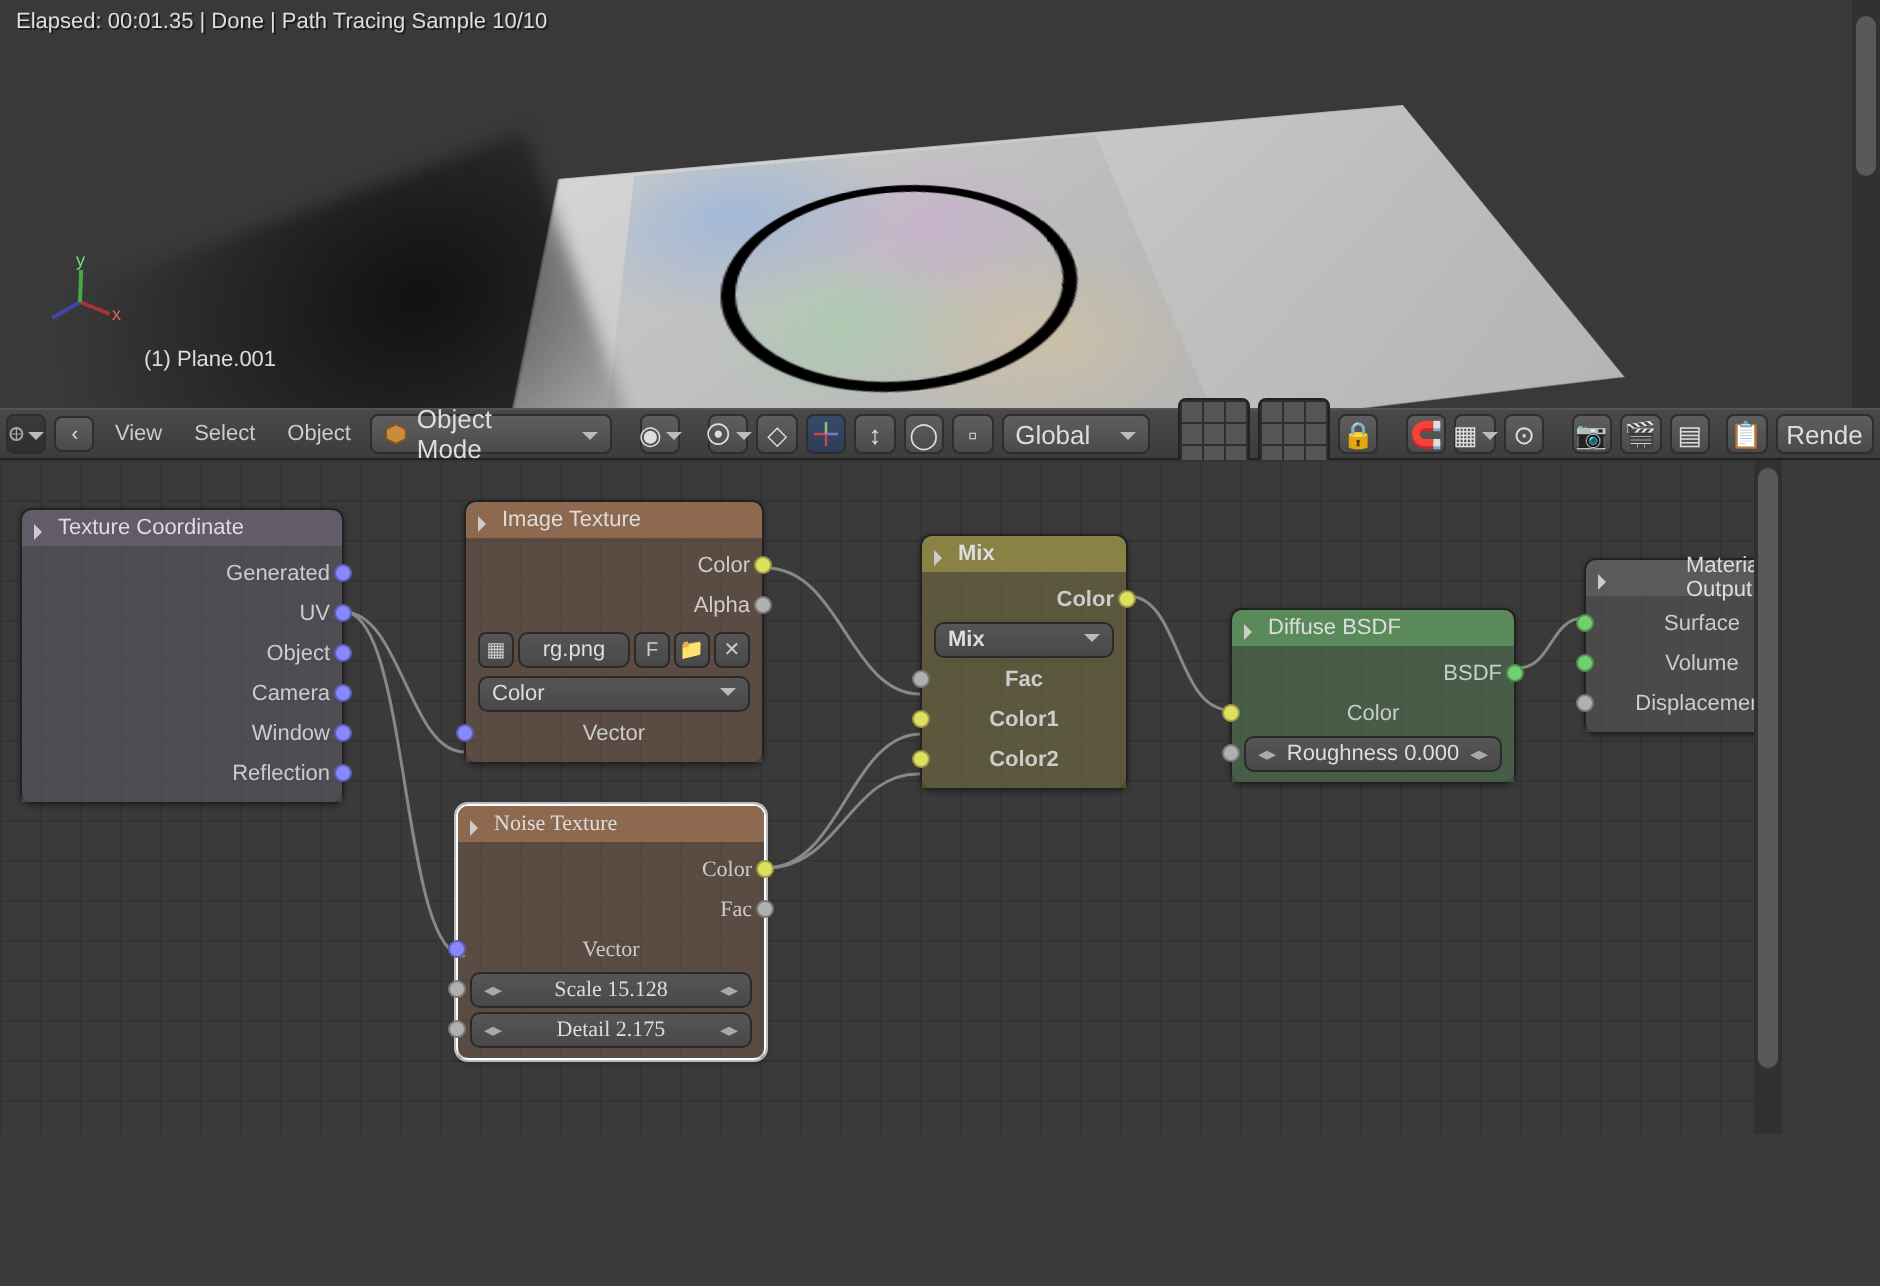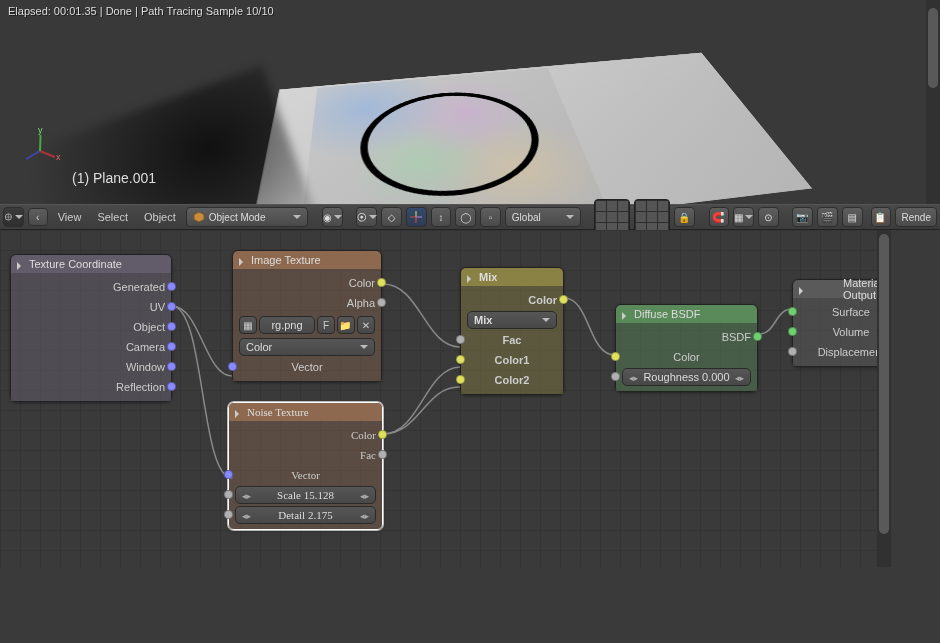--- a/index.html
+++ b/index.html
@@ -18,25 +18,25 @@
     border:0;}
   .ring { position:absolute; top:35px; left:48px; width:175px; height:175px; border-radius:50%; border:7px solid #000; }
   .shadow-grad { position:absolute; left:-100px; top:80px; width:260px; height:200px; background: radial-gradient(ellipse at 70% 30%, rgba(0,0,0,.7), rgba(0,0,0,0) 70%); transform: rotate(-20deg); filter:blur(4px); }
 
   .axes { position:absolute; left:26px; bottom:40px; width:36px; height:36px; }
   .ax-line { position:absolute; left:14px; top:22px; width:16px; height:2px; transform-origin:left center; }
   .ax-x { background:#a33; transform: rotate(22deg); }
   .ax-y { background:#4a4; transform: rotate(-88deg); }
   .ax-z { background:#44a; transform: rotate(150deg); }
   .ax-lbl { position:absolute; font-size:9px; }
-  .object-label { position:absolute; left:72px; bottom:18px; color:#ddd; font-size:14px; }
+  .object-label { position:absolute; left:72px; bottom:18px; color:#ddd; font-size:11px; }
   .status-top { position:absolute; left:8px; top:5px; color:#ddd; font-size:11px; text-shadow: 1px 1px 0 rgba(0,0,0,0.5); }
 
   .header3d { position:relative; width:940px; height:26px; background: linear-gradient(#494949,#3c3c3c); border-top:1px solid #555; border-bottom:1px solid #222; display:flex; align-items:center; padding:0 3px; gap:4px; }
-  .btn { display:inline-flex; align-items:center; justify-content:center; height:20px; background: linear-gradient(#5e5e5e,#4a4a4a); border:1px solid #2e2e2e; border-radius:4px; color:#ddd; padding:0 6px; min-width:20px; cursor:pointer; font-size:10px; }
+  .btn { display:inline-flex; align-items:center; justify-content:center; height:20px; background: linear-gradient(#5e5e5e,#4a4a4a); border:1px solid #2e2e2e; border-radius:4px; color:#ddd; padding:0 6px; min-width:20px; cursor:pointer; font-size:13px; }
   .btn.dark { background: linear-gradient(#3b3b3b,#2e2e2e); }
   .btn.icon { padding:0; width:22px; }
   .btn.small { width:18px; height:18px; font-size:10px; }
   .menuword { color:#ccc; cursor:pointer; padding:0 6px; }
   .sep { width:6px; }
   .manip-grid { display:grid; grid-template-columns:repeat(3,10px); grid-template-rows:repeat(3,10px); gap:1px; padding:1px; background:#2e2e2e; border-radius:4px; border:1px solid #222;}
   .manip-grid div { background:#555; }
   .window-scroll { position:absolute; right:0; top:0; bottom:0; width:14px; background:#313131;}
   .window-scroll .thumb{ position:absolute; top:8px; left:2px; right:2px; height:80px; background:#595959; border-radius:5px;}
 

